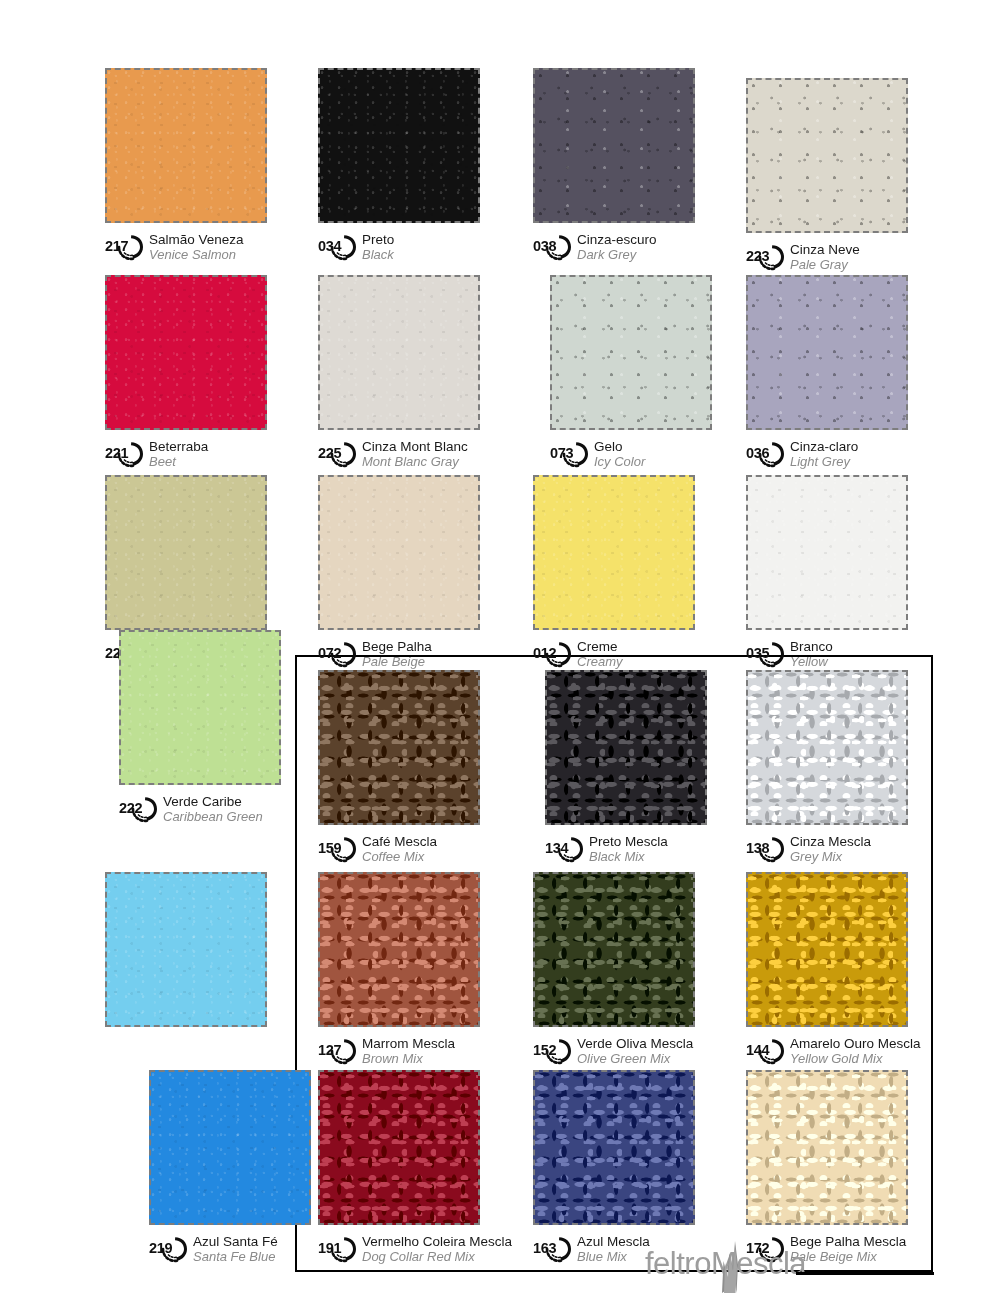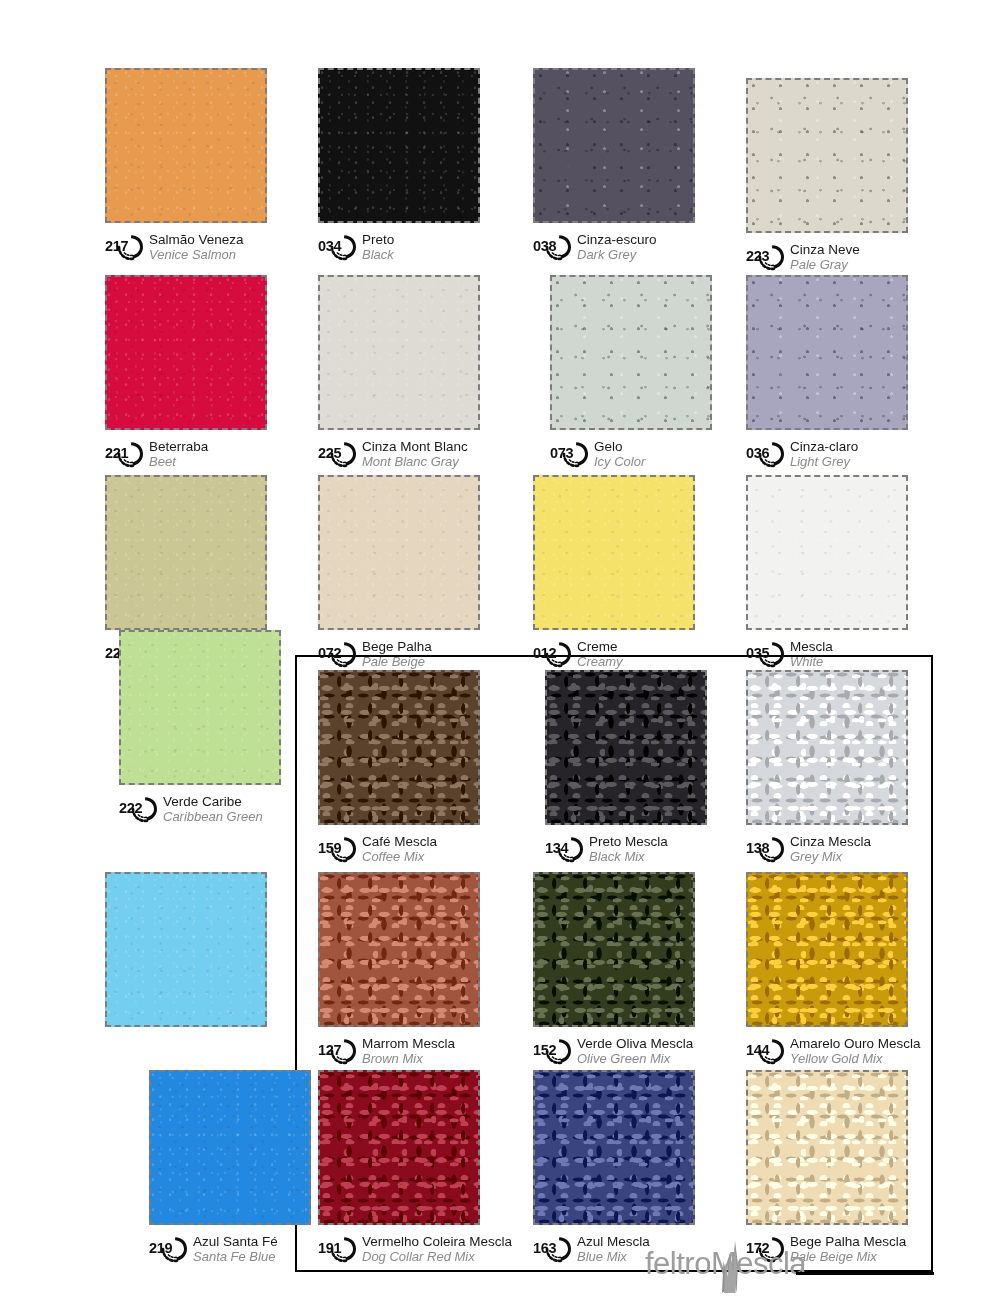--- a/index.html
+++ b/index.html
@@ -379,22 +379,22 @@
       <div class="swatch-caption">
         <div class="code-badge">
           <svg width="28" height="28" viewBox="0 0 28 28" aria-hidden="true">
             <path d="M14.2 2.2 C21 2.2 26 7.2 26 14 C26 20 21.6 24.8 16 25.7 L15.3 22.3 C19.6 21.6 23 18.2 23 14 C23 9 18.9 5.2 14 5.2 Z" fill="#0d0d0d"></path>
             <path d="M16 25.7 C12 26.4 7.8 25 5 22 C2.6 19.4 1.6 16 2.2 12.7" fill="none" stroke="#0d0d0d" stroke-width="2.6" stroke-linecap="round" stroke-dasharray="2.2 2.4"></path>
             <path d="M15.3 22.3 C12.2 22.8 9.2 21.8 7.1 19.6" fill="none" stroke="#0d0d0d" stroke-width="1.6" stroke-linecap="round" stroke-dasharray="1.6 1.8"></path>
           </svg>
           <span class="code-number">035</span>
         </div>
         <div class="names">
-          <div class="name-pt">Mescla</div>
-          <div class="name-en">White</div>
+          <div class="name-pt">Branco</div>
+          <div class="name-en">Yellow</div>
         </div>
       </div>
     </div>
     <div class="swatch-cell" style="left: 105px; top: 630px; padding-left: 14px;">
       <div class="swatch-box tex-plain" style="background-color: rgb(190, 224, 148);">
         <div class="swatch-fill" style="--lt: rgb(214,248,172); --dk: rgb(170,204,128);"></div>
       </div>
       <div class="swatch-caption">
         <div class="code-badge">
           <svg width="28" height="28" viewBox="0 0 28 28" aria-hidden="true">

